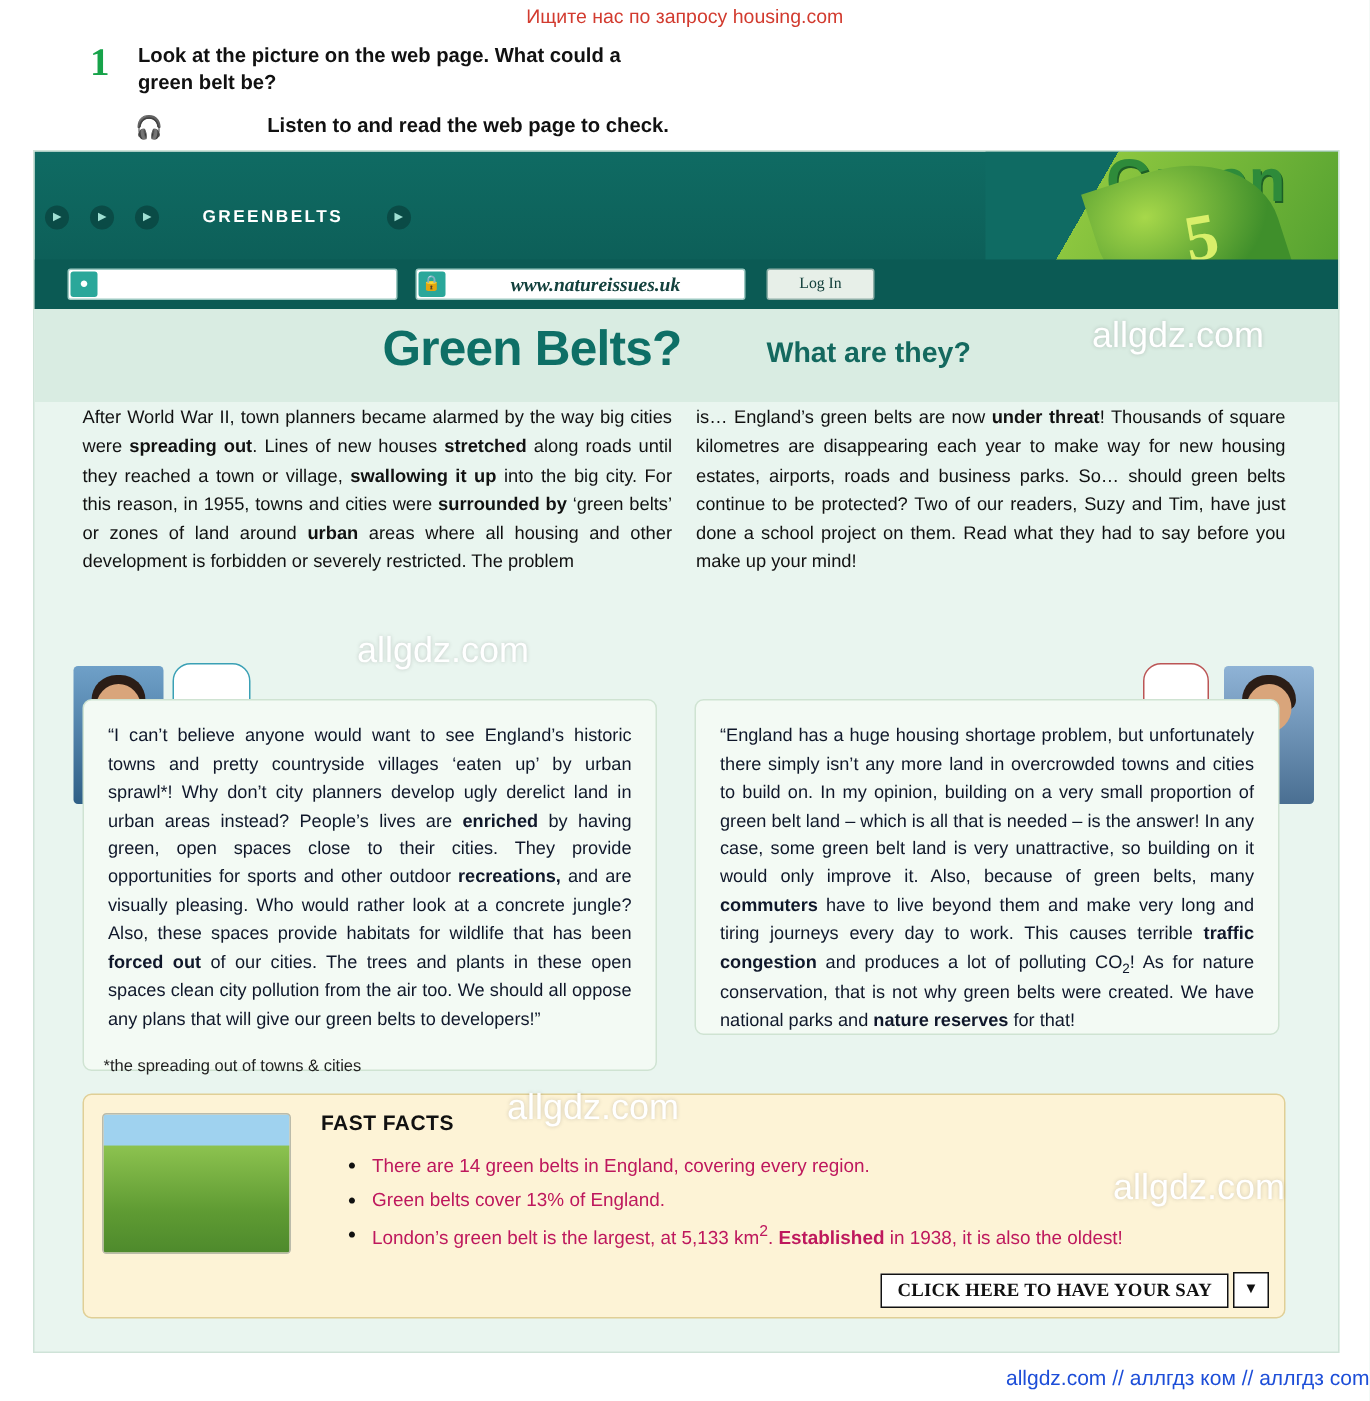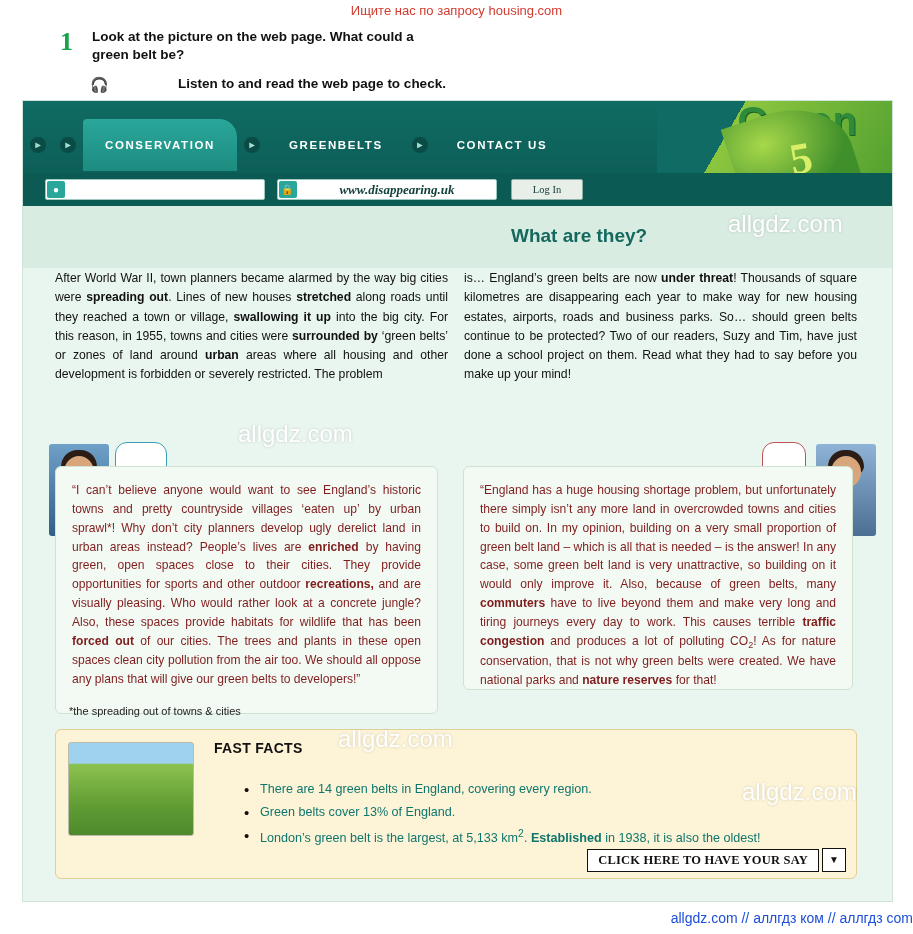--- a/index.html
+++ b/index.html
@@ -133,21 +133,21 @@
   }
   .intro b{font-weight:bold;}
 
   
   .op-wrap{
     position:absolute;top:345px;left:0;width:869px;height:280px;
   }
   .op-box{
     position:absolute;top:20px;background:#f3faf4;border:1px solid #cfe3d2;border-radius:6px;
     padding:14px 16px 12px 16px;box-sizing:border-box;font-size:12.1px;line-height:1.56;
-    color:#7f1d1d;text-align:justify;
+    color:#0f172a;text-align:justify;
   }
   .op-left{left:32px;width:383px;height:248px;}
   .op-right{left:440px;width:390px;height:224px;}
   .avatar{
     position:absolute;width:60px;height:92px;border-radius:3px;overflow:hidden;
   }
   .avatar-l{left:26px;top:-2px;background:linear-gradient(180deg,#6fa0c8,#2f5f86);}
   .avatar-r{right:16px;top:-2px;background:linear-gradient(180deg,#8fb3d6,#4a6f92);}
   .face{
     position:absolute;left:50%;top:12px;transform:translateX(-50%);
@@ -179,22 +179,22 @@
   .ff-img{
     position:absolute;left:12px;top:12px;width:124px;height:92px;border-radius:3px;
     background:linear-gradient(180deg,#9fd2ef 0%,#9fd2ef 22%,#8cc24f 23%,#5f9b33 70%,#4e8a2c 100%);
     border:1px solid #bba;
   }
   .ff-title{
     position:absolute;left:158px;top:10px;font-size:14px;font-weight:bold;color:#111;
     letter-spacing:.3px;
   }
   .ff-list{
-    position:absolute;left:172px;top:34px;width:610px;margin:16px;padding:0;list-style:none;
-    font-size:12.6px;line-height:1.52;color:#0f766e;
+    position:absolute;left:172px;top:34px;width:610px;margin:4px;padding:0;list-style:none;
+    font-size:12.6px;line-height:1.52;color:#be185d;
   }
   .ff-list li{position:relative;padding-left:16px;margin-bottom:4px;}
   .ff-list li:before{
     content:"\2022";position:absolute;left:0;top:-1px;font-size:15px;color:#111;
   }
   .cta{
     position:absolute;right:10px;bottom:6px;display:flex;align-items:center;
   }
   .cta-btn{
     background:#ffffff;border:1.5px solid #111;padding:3px 10px;font-size:12.5px;
@@ -224,45 +224,44 @@
     <div class="leaf"></div>
     <div class="leaf-num">5</div>
 
     <div class="nav">
       <div class="nav-arrow">
           <span>▸</span>
         </div>
       <div class="nav-arrow">
           <span>▸</span>
         </div>
-      <div class="nav-item active">CONSERVATION</div>
       <div class="nav-arrow">
           <span>▸</span>
         </div>
       <div class="nav-item">GREENBELTS</div>
       <div class="nav-arrow">
           <span>▸</span>
         </div>
-      <div class="nav-item">CONTACT US</div>
     </div>
 
     <div class="urlbar">
       <div class="fieldbox field-user">
         <div class="field-icon">●</div>
         <div class="url-text"></div>
       </div>
       <div class="fieldbox field-url">
         <div class="field-icon">🔒</div>
-        <div class="url-text">www.disappearing.uk</div>
+        <div class="url-text">www.natureissues.uk</div>
       </div>
       <div class="login-btn">Log In</div>
     </div>
   </div>
 
   <div class="title-area"></div>
+  <div class="title-main">Green Belts?</div>
   <div class="title-sub">What are they?</div>
 
   <div class="intro">
     <p>After World War II, town planners became alarmed by the way big cities were <b>spreading out</b>. Lines of new houses <b>stretched</b> along roads until they reached a town or village, <b>swallowing it up</b> into the big city. For this reason, in 1955, towns and cities were <b>surrounded by</b> ‘green belts’ or zones of land around <b>urban</b> areas where all housing and other development is forbidden or severely restricted. The problem</p>
     <p>is… England’s green belts are now <b>under threat</b>! Thousands of square kilometres are disappearing each year to make way for new housing estates, airports, roads and business parks. So… should green belts continue to be protected? Two of our readers, Suzy and Tim, have just done a school project on them. Read what they had to say before you make up your mind!</p>
   </div>
 
   <div class="op-wrap">
 
     <div class="avatar avatar-l">

